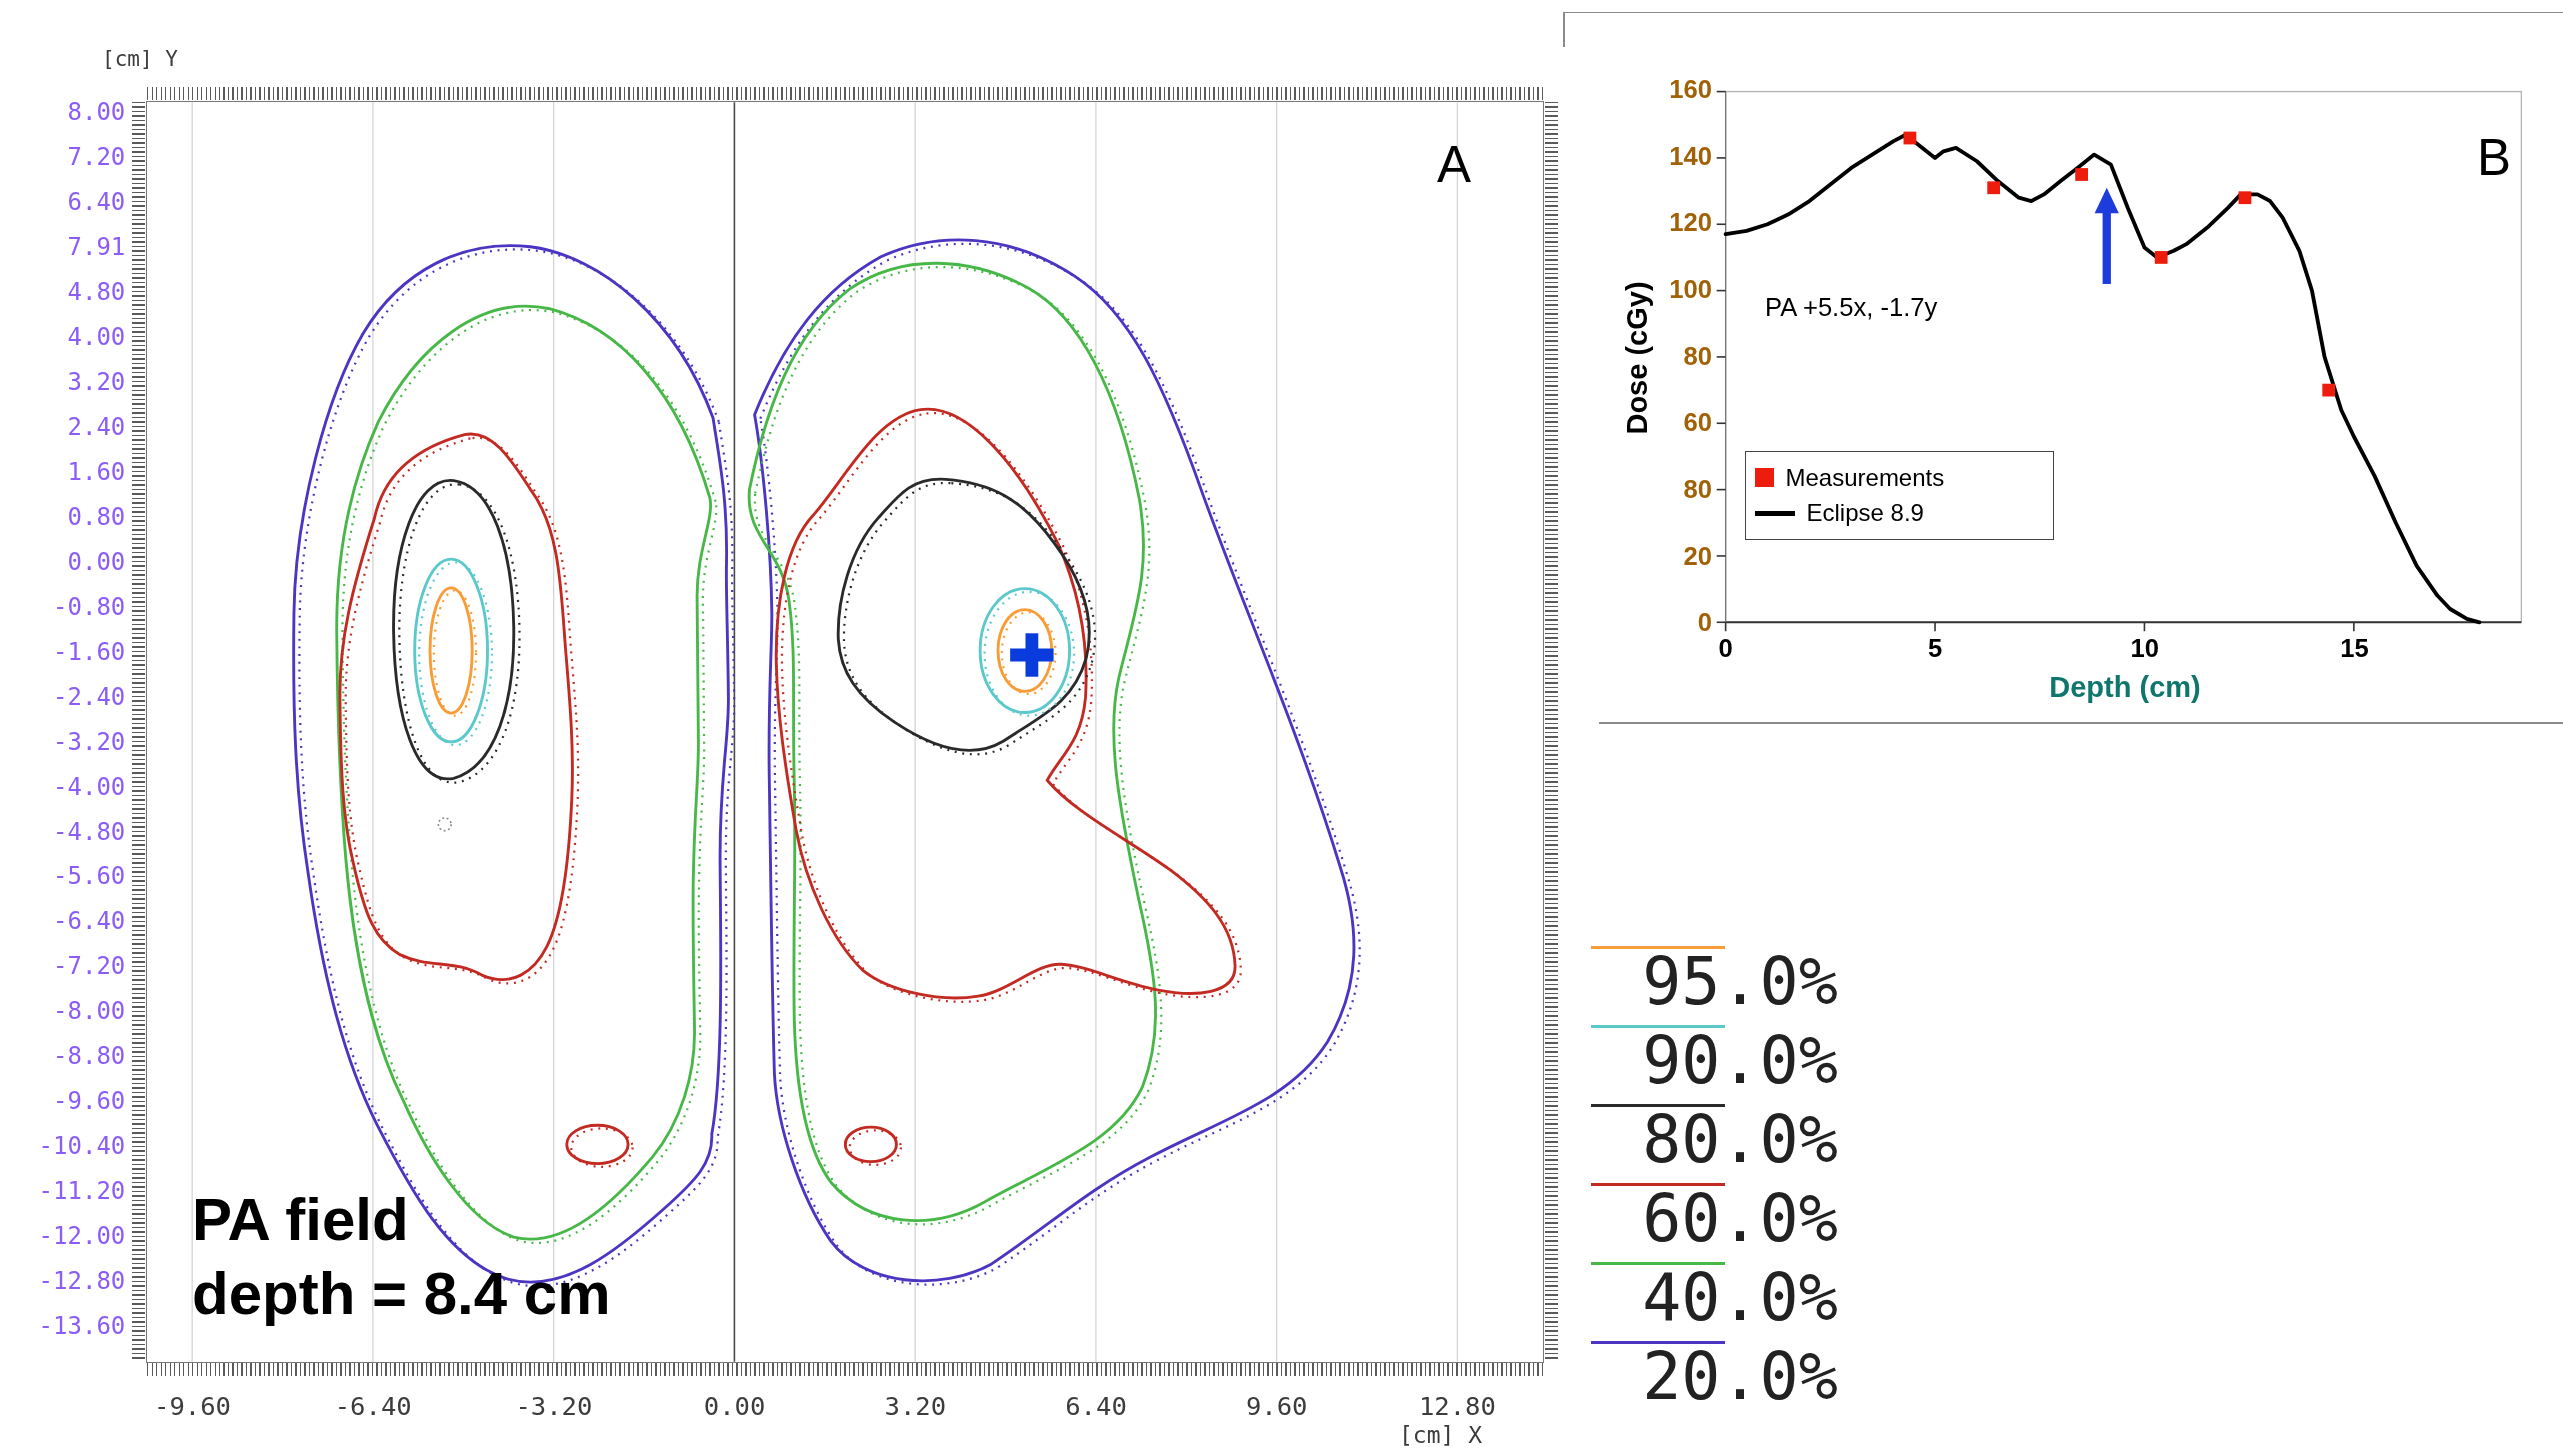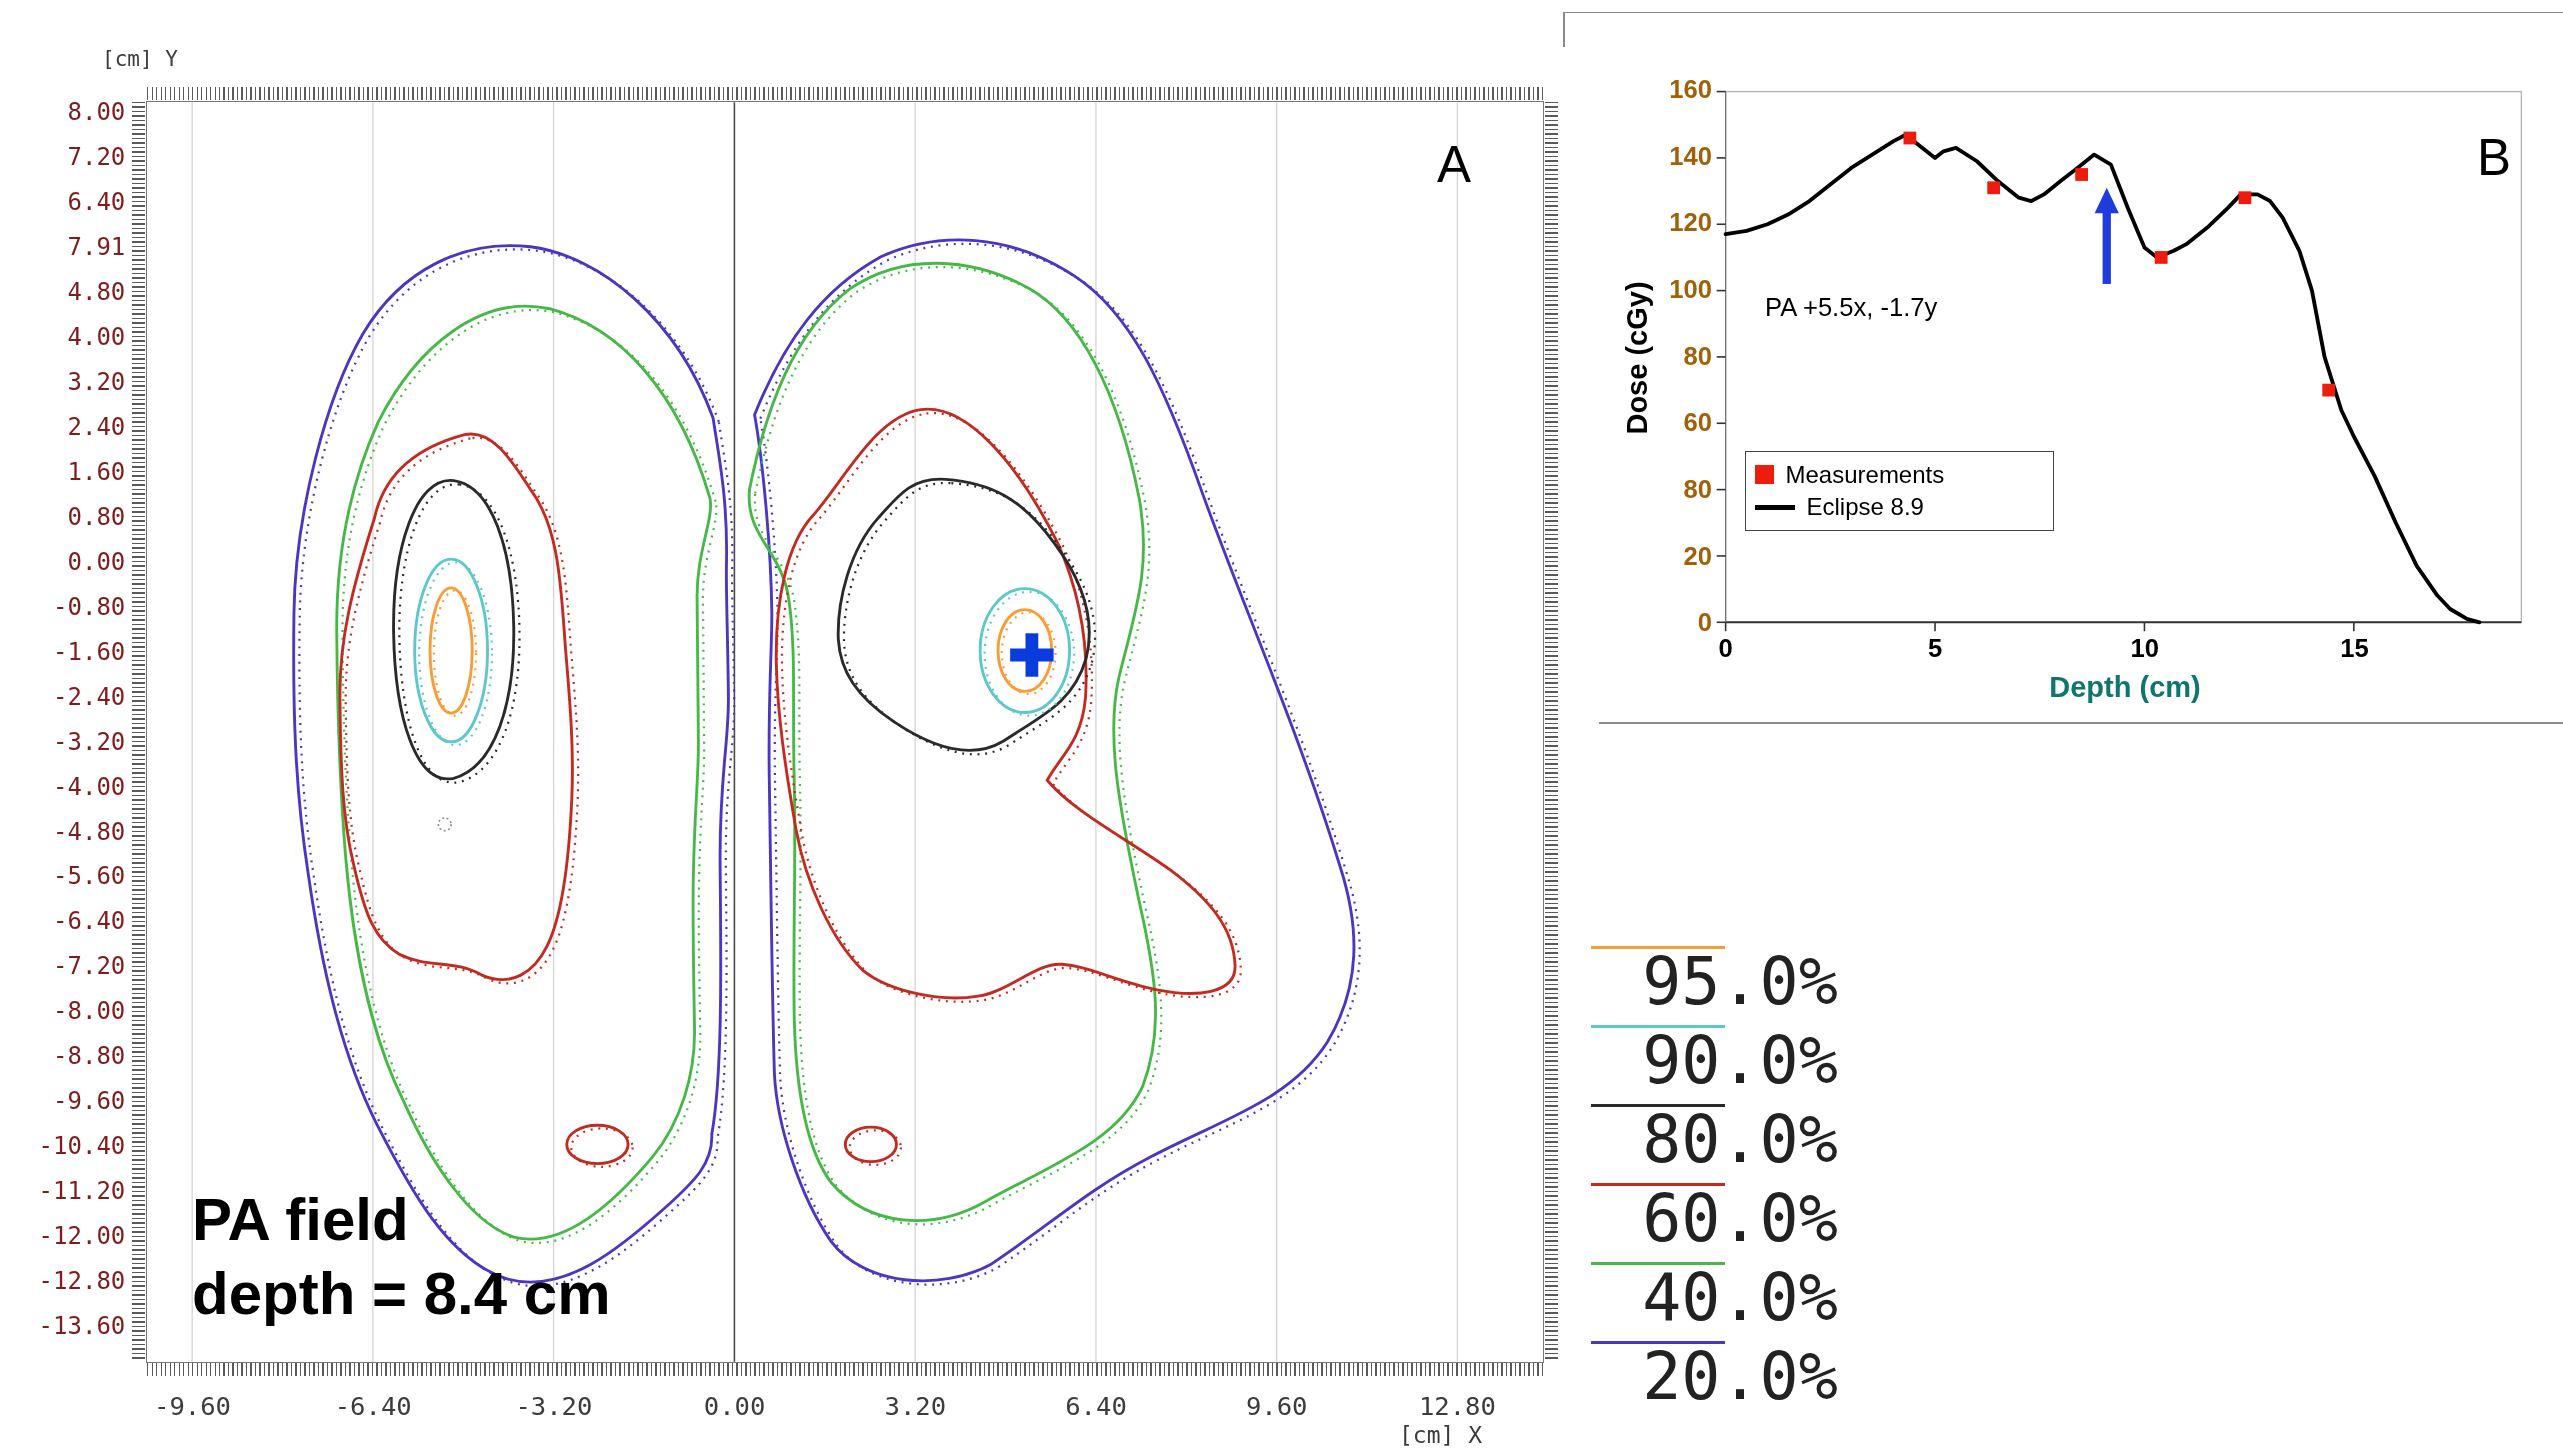--- a/index.html
+++ b/index.html
@@ -30,21 +30,21 @@
   .iso-sw{width:134px;height:2.6px;margin-right:164px;flex:none;}
   .iso-lbl{font-family:"DejaVu Sans Mono",monospace;font-size:65px;color:#222;line-height:1;}
 </style>
 </head>
 <body>
 
 <div class="abs" style="left:0;top:0;width:1566px;height:1451px;">
 
   <span class="abs mono" style="left:102px;top:47px;font-size:21px;color:#3c3c3c;">[cm] Y</span>
 
-  <div class="abs mono tickcol" style="left:15.3px;top:100px;width:110px;height:1240px;font-size:24px;color:#7f1d1d;">
+  <div class="abs mono tickcol" style="left:15.3px;top:100px;width:110px;height:1240px;font-size:24px;color:#8b5cf6;">
       <span>8.00</span>
       <span>7.20</span>
       <span>6.40</span>
       <span>7.91</span>
       <span>4.80</span>
       <span>4.00</span>
       <span>3.20</span>
       <span>2.40</span>
       <span>1.60</span>
       <span>0.80</span>
@@ -233,21 +233,21 @@
     <span>10</span>
     <span>15</span>
   </div>
 
 <div class="abs" style="left:1981px;top:671px;width:288px;text-align:center;font-size:29px;font-weight:bold;color:#0f766e;">Depth (cm)</div>
 
 <div class="abs" style="left:1765px;top:293px;font-size:25.6px;color:#000;">PA +5.5x, -1.7y</div>
 
 <div class="abs" style="left:2477px;top:128px;font-size:51px;color:#000;">B</div>
 
-<div class="abs legend-box" style="left:1745px;top:451px;width:309px;height:80px;">
+<div class="abs legend-box" style="left:1745px;top:451px;width:309px;height:89px;">
   <div class="legend-row">
     <span class="sw-meas"></span>
     <span>Measurements</span>
   </div>
   <div class="legend-row">
     <span class="sw-ecl"></span>
     <span>Eclipse 8.9</span>
   </div>
 </div>
 

